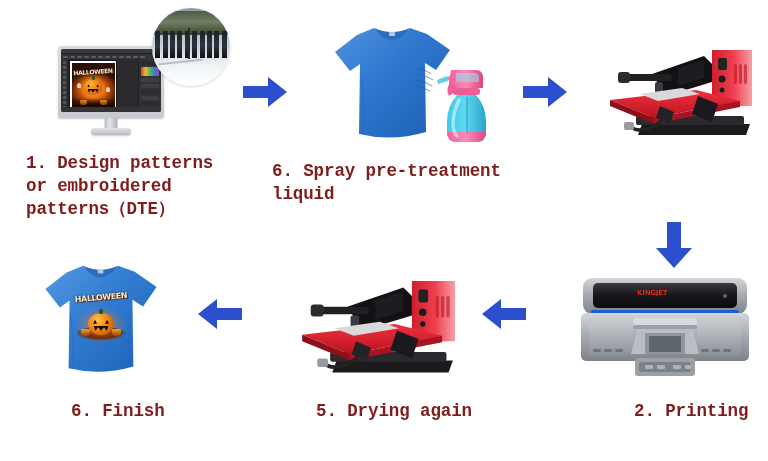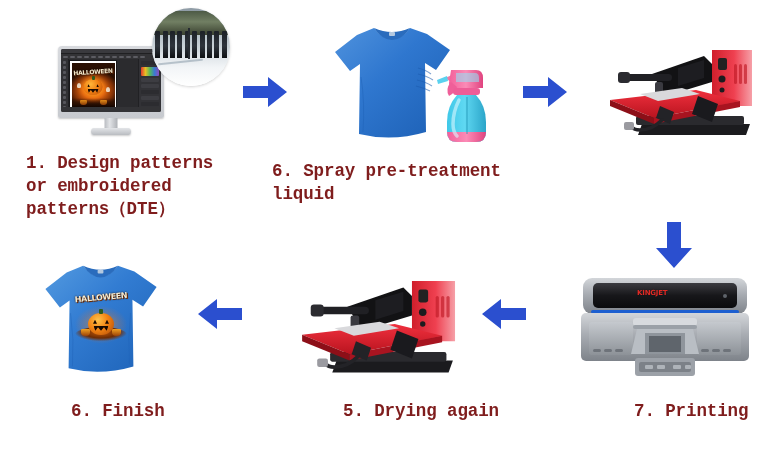--- a/index.html
+++ b/index.html
@@ -517,21 +517,21 @@
         <rect x="82" y="95" width="8" height="4" rx="1"></rect>
         <rect x="98" y="95" width="8" height="4" rx="1"></rect>
         <rect x="110" y="95" width="6" height="4" rx="1"></rect>
       </g>
 
       <circle cx="150" cy="26" r="2" fill="#5e636a"></circle>
     </svg>
     <div class="printer-logo" style="left:62px; top:19px;">KINGJET</div>
   </div>
 
-  <div class="caption" style="left:634px; top:400px; width:130px;">7. Printing</div>
+  <div class="caption" style="left:634px; top:400px; width:130px;">2. Printing</div>
 
   <div class="arrow" style="left:480px; top:296px;">
     <svg width="48" height="36" viewBox="0 0 48 36" aria-hidden="true">
       <path d="M46 12 H21 V3 L2 18 L21 33 V24 H46 Z" fill="#2b4fcf"></path>
     </svg>
   </div>
 
   <div class="press" style="left:290px; top:268px;">
     <svg width="175" height="112" viewBox="0 0 160 104" aria-hidden="true">
       <defs>
@@ -565,21 +565,21 @@
       <path d="M10 62 L54 80 L54 86 L10 68 Z" fill="#8d0f18"></path>
       <path d="M54 80 L140 63 L140 69 L54 86 Z" fill="#a81420"></path>
       <path d="M40 56 L82 50 L100 56 L58 63 Z" fill="#d9d9dc"></path>
       <path d="M98 58 L118 66 L112 84 L92 76 Z" fill="#1a1a1e"></path>
       <path d="M60 68 L74 74 L70 86 L56 80 Z" fill="#232327"></path>
       <path d="M62 82 Q52 92 40 92 Q34 92 32 89" stroke="#232327" stroke-width="3.5" fill="none" stroke-linecap="round"></path>
       <rect x="24" y="84" width="10" height="8" rx="2" fill="#9a9aa0"></rect>
     </svg>
   </div>
 
-  <div class="caption" style="left:306px; top:400px; width:230px;text-align:center;">5. Drying again</div>
+  <div class="caption" style="left:316px; top:400px; width:230px;">5. Drying again</div>
 
   <div class="arrow" style="left:196px; top:296px;">
     <svg width="48" height="36" viewBox="0 0 48 36" aria-hidden="true">
       <path d="M46 12 H21 V3 L2 18 L21 33 V24 H46 Z" fill="#2b4fcf"></path>
     </svg>
   </div>
 
   <div class="tshirt" style="left:40px; top:260px;">
     <svg width="122" height="118" viewBox="0 0 125 122" aria-hidden="true">
       <defs>

